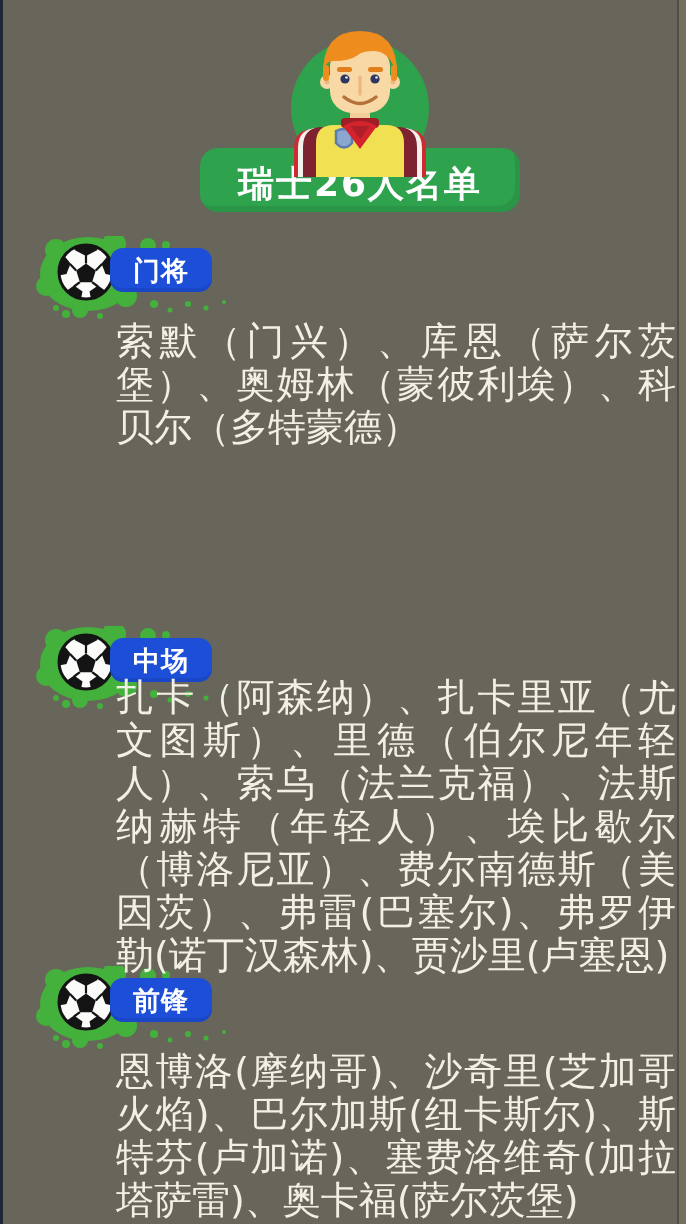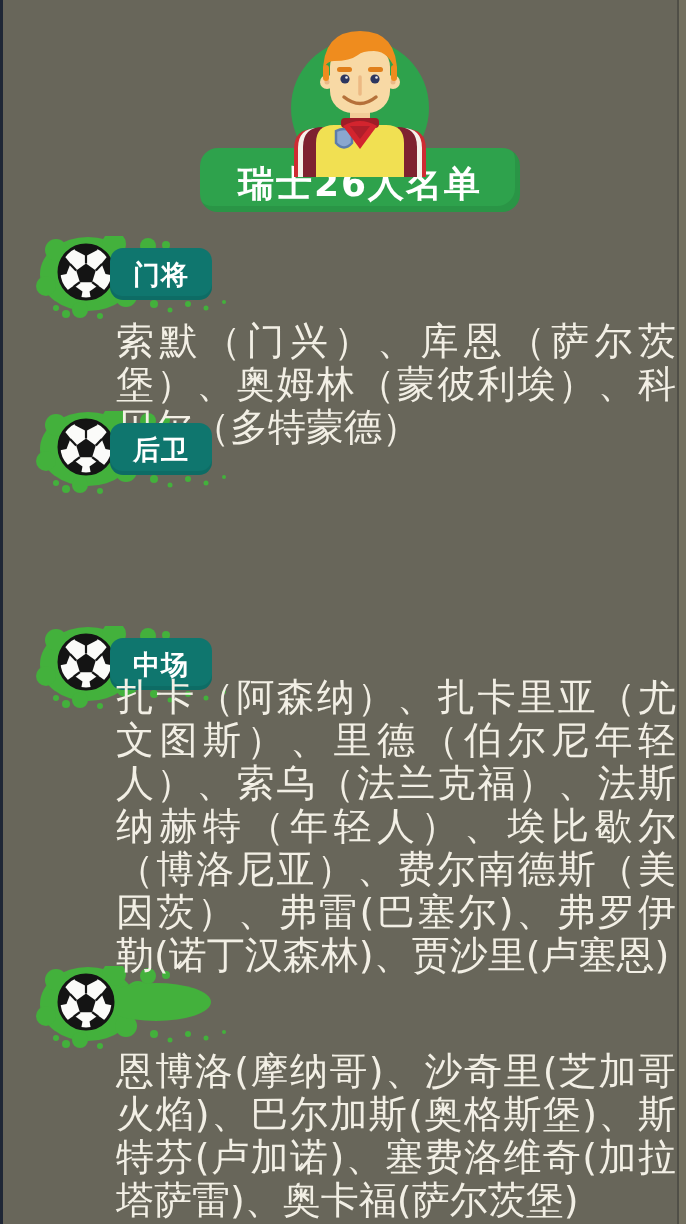--- a/index.html
+++ b/index.html
@@ -19,22 +19,22 @@
     box-shadow:inset -5px -6px 0 rgba(0,0,0,0.08);
     display:flex;align-items:center;justify-content:center;
   }
   .banner .title{color:#ffffff;font-size:36px;font-weight:bold;letter-spacing:2px;padding-top:8px;}
 
   
   .section-header{position:absolute;left:36px;width:250px;height:84px;}
   .splatter{position:absolute;left:0;top:0;z-index:1;}
   .ball{position:absolute;left:20px;top:6px;z-index:2;}
   .pill{
-    position:absolute;left:74px;top:12px;width:102px;height:52px;z-index:2;
-    background:#0f766e;border-radius:13px;
+    position:absolute;left:74px;top:12px;width:102px;height:44px;z-index:2;
+    background:#1d4ed8;border-radius:13px;
     box-shadow:inset 0 -4px 0 rgba(0,0,0,0.08);
     display:flex;align-items:center;justify-content:center;
   }
   .pill .label{color:#ffffff;font-size:27px;font-weight:bold;letter-spacing:1px;padding-top:2px;}
   .players{
     position:absolute;left:112px;width:560px;margin:4px;z-index:2;
     font-size:38px;line-height:43px;font-weight:500;color:#f2efe5;
     text-align:justify;text-justify:inter-ideograph;word-break:break-all;
   }
   .hdr-gk{top:236px;}  .txt-gk{top:316px;}
@@ -141,31 +141,20 @@
       </svg>
     <svg class="ball" viewBox="0 0 60 60" width="60" height="60">
         <use href="#soccer-ball"></use>
       </svg>
     <div class="pill">
       <span class="label">门将</span>
     </div>
   </div>
   <p class="players txt-gk">索默（门兴）、库恩（萨尔茨堡）、奥姆林（蒙彼利埃）、科贝尔（多特蒙德）</p>
 
-  <div class="section-header hdr-df">
-    <svg class="splatter" viewBox="0 0 250 84" width="250" height="84">
-        <use href="#splat"></use>
-      </svg>
-    <svg class="ball" viewBox="0 0 60 60" width="60" height="60">
-        <use href="#soccer-ball"></use>
-      </svg>
-    <div class="pill">
-      <span class="label">后卫</span>
-    </div>
-  </div>
 
   <div class="section-header hdr-mf">
     <svg class="splatter" viewBox="0 0 250 84" width="250" height="84">
         <use href="#splat"></use>
       </svg>
     <svg class="ball" viewBox="0 0 60 60" width="60" height="60">
         <use href="#soccer-ball"></use>
       </svg>
     <div class="pill">
       <span class="label">中场</span>
@@ -173,17 +162,20 @@
   </div>
   <p class="players txt-mf">扎卡（阿森纳）、扎卡里亚（尤文图斯）、里德（伯尔尼年轻人）、索乌（法兰克福）、法斯纳赫特（年轻人）、埃比歇尔（博洛尼亚）、费尔南德斯（美因茨）、弗雷(巴塞尔)、弗罗伊勒(诺丁汉森林)、贾沙里(卢塞恩)</p>
 
   <div class="section-header hdr-fw">
     <svg class="splatter" viewBox="0 0 250 84" width="250" height="84">
         <use href="#splat"></use>
       </svg>
     <svg class="ball" viewBox="0 0 60 60" width="60" height="60">
         <use href="#soccer-ball"></use>
       </svg>
+    <div class="pill">
+      <span class="label">前锋</span>
+    </div>
   </div>
-  <p class="players txt-fw">恩博洛(摩纳哥)、沙奇里(芝加哥火焰)、巴尔加斯(奥格斯堡)、斯特芬(卢加诺)、塞费洛维奇(加拉塔萨雷)、奥卡福(萨尔茨堡)</p>
+  <p class="players txt-fw">恩博洛(摩纳哥)、沙奇里(芝加哥火焰)、巴尔加斯(纽卡斯尔)、斯特芬(卢加诺)、塞费洛维奇(加拉塔萨雷)、奥卡福(萨尔茨堡)</p>
 
   <div class="scrollbar"></div>
 </div>
 
 </body></html>

